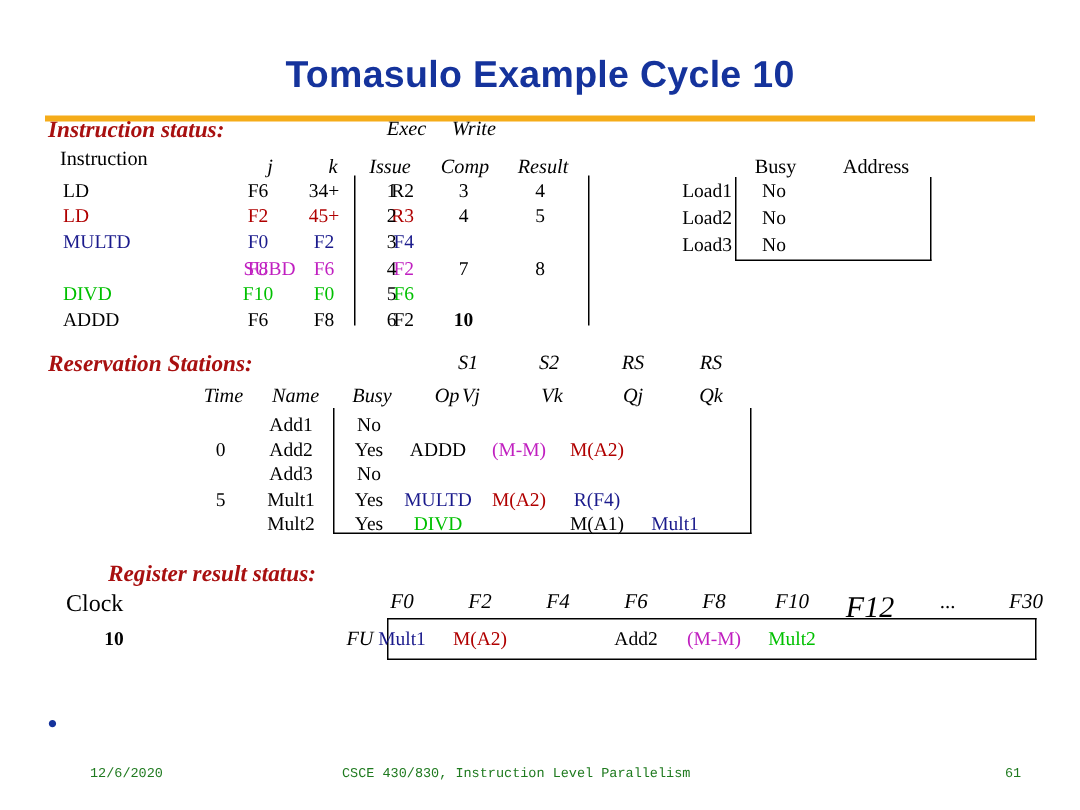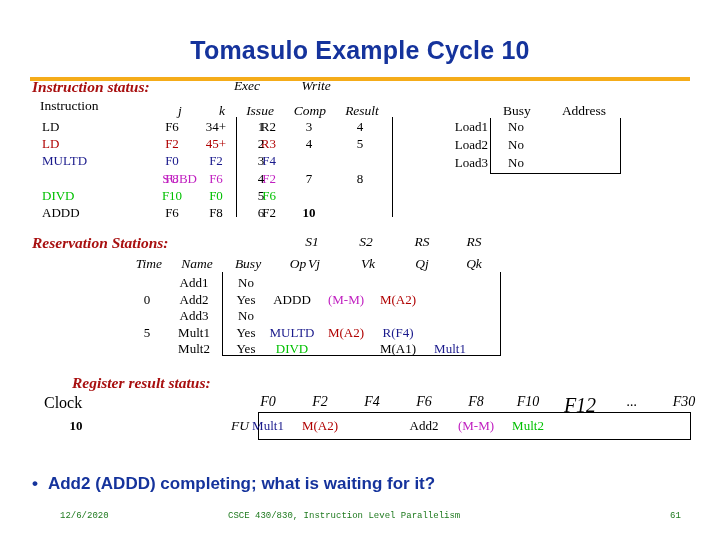--- a/index.html
+++ b/index.html
@@ -119,21 +119,21 @@
   #footer-page  { left: 670px; }
 </style>
 </head>
 <body>
 
 <div id="slide-title">Tomasulo Example Cycle 10</div>
 <div id="gold-rule"></div>
 
 <div class="sec-head" style="left:32px; top:78px;">Instruction status:</div>
 
-<div class="hdr" style="left:220px; top:78px; width:54px;">Exec</div>
+<div class="hdr" style="left:244px; top:78px; width:54px;">Exec</div>
 <div class="hdr" style="left:288px; top:78px; width:56px;">Write</div>
 
 <div class="hdr-up" style="left:40px; top:98px; width:110px; text-align:left;">Instruction</div>
 <div class="hdr" style="left:160px; top:103px; width:40px;">j</div>
 <div class="hdr" style="left:204px; top:103px; width:36px;">k</div>
 <div class="hdr" style="left:236px; top:103px; width:48px;">Issue</div>
 <div class="hdr" style="left:286px; top:103px; width:48px;">Comp</div>
 <div class="hdr" style="left:334px; top:103px; width:56px;">Result</div>
 
 <div class="bline" style="left:236px; top:117px; width:1px; height:100px;"></div>
@@ -296,18 +296,17 @@
     <div class="cell c-black" style="left: 400px; top: 418px; width: 48px; text-align: center;">Add2</div>
     <div class="cell c-magenta" style="left: 452px; top: 418px; width: 48px; text-align: center;">(M-M)</div>
     <div class="cell c-green" style="left: 504px; top: 418px; width: 48px; text-align: center;">Mult2</div>
     <div class="cell c-black" style="left: 556px; top: 418px; width: 48px; text-align: center;"></div>
     <div class="cell c-black" style="left: 608px; top: 418px; width: 48px; text-align: center;"></div>
     <div class="cell c-black" style="left: 660px; top: 418px; width: 48px; text-align: center;"></div>
   </div>
 
 <div id="bullet-row">
   <span id="bullet-dot">•</span>
-  <span>Add2 (ADDD) completing; what is waiting for it?</span>
 </div>
 
 <div class="footer" id="footer-date">12/6/2020</div>
 <div class="footer" id="footer-mid">CSCE 430/830, Instruction Level Parallelism</div>
 <div class="footer" id="footer-page">61</div>
 
 </body></html>

